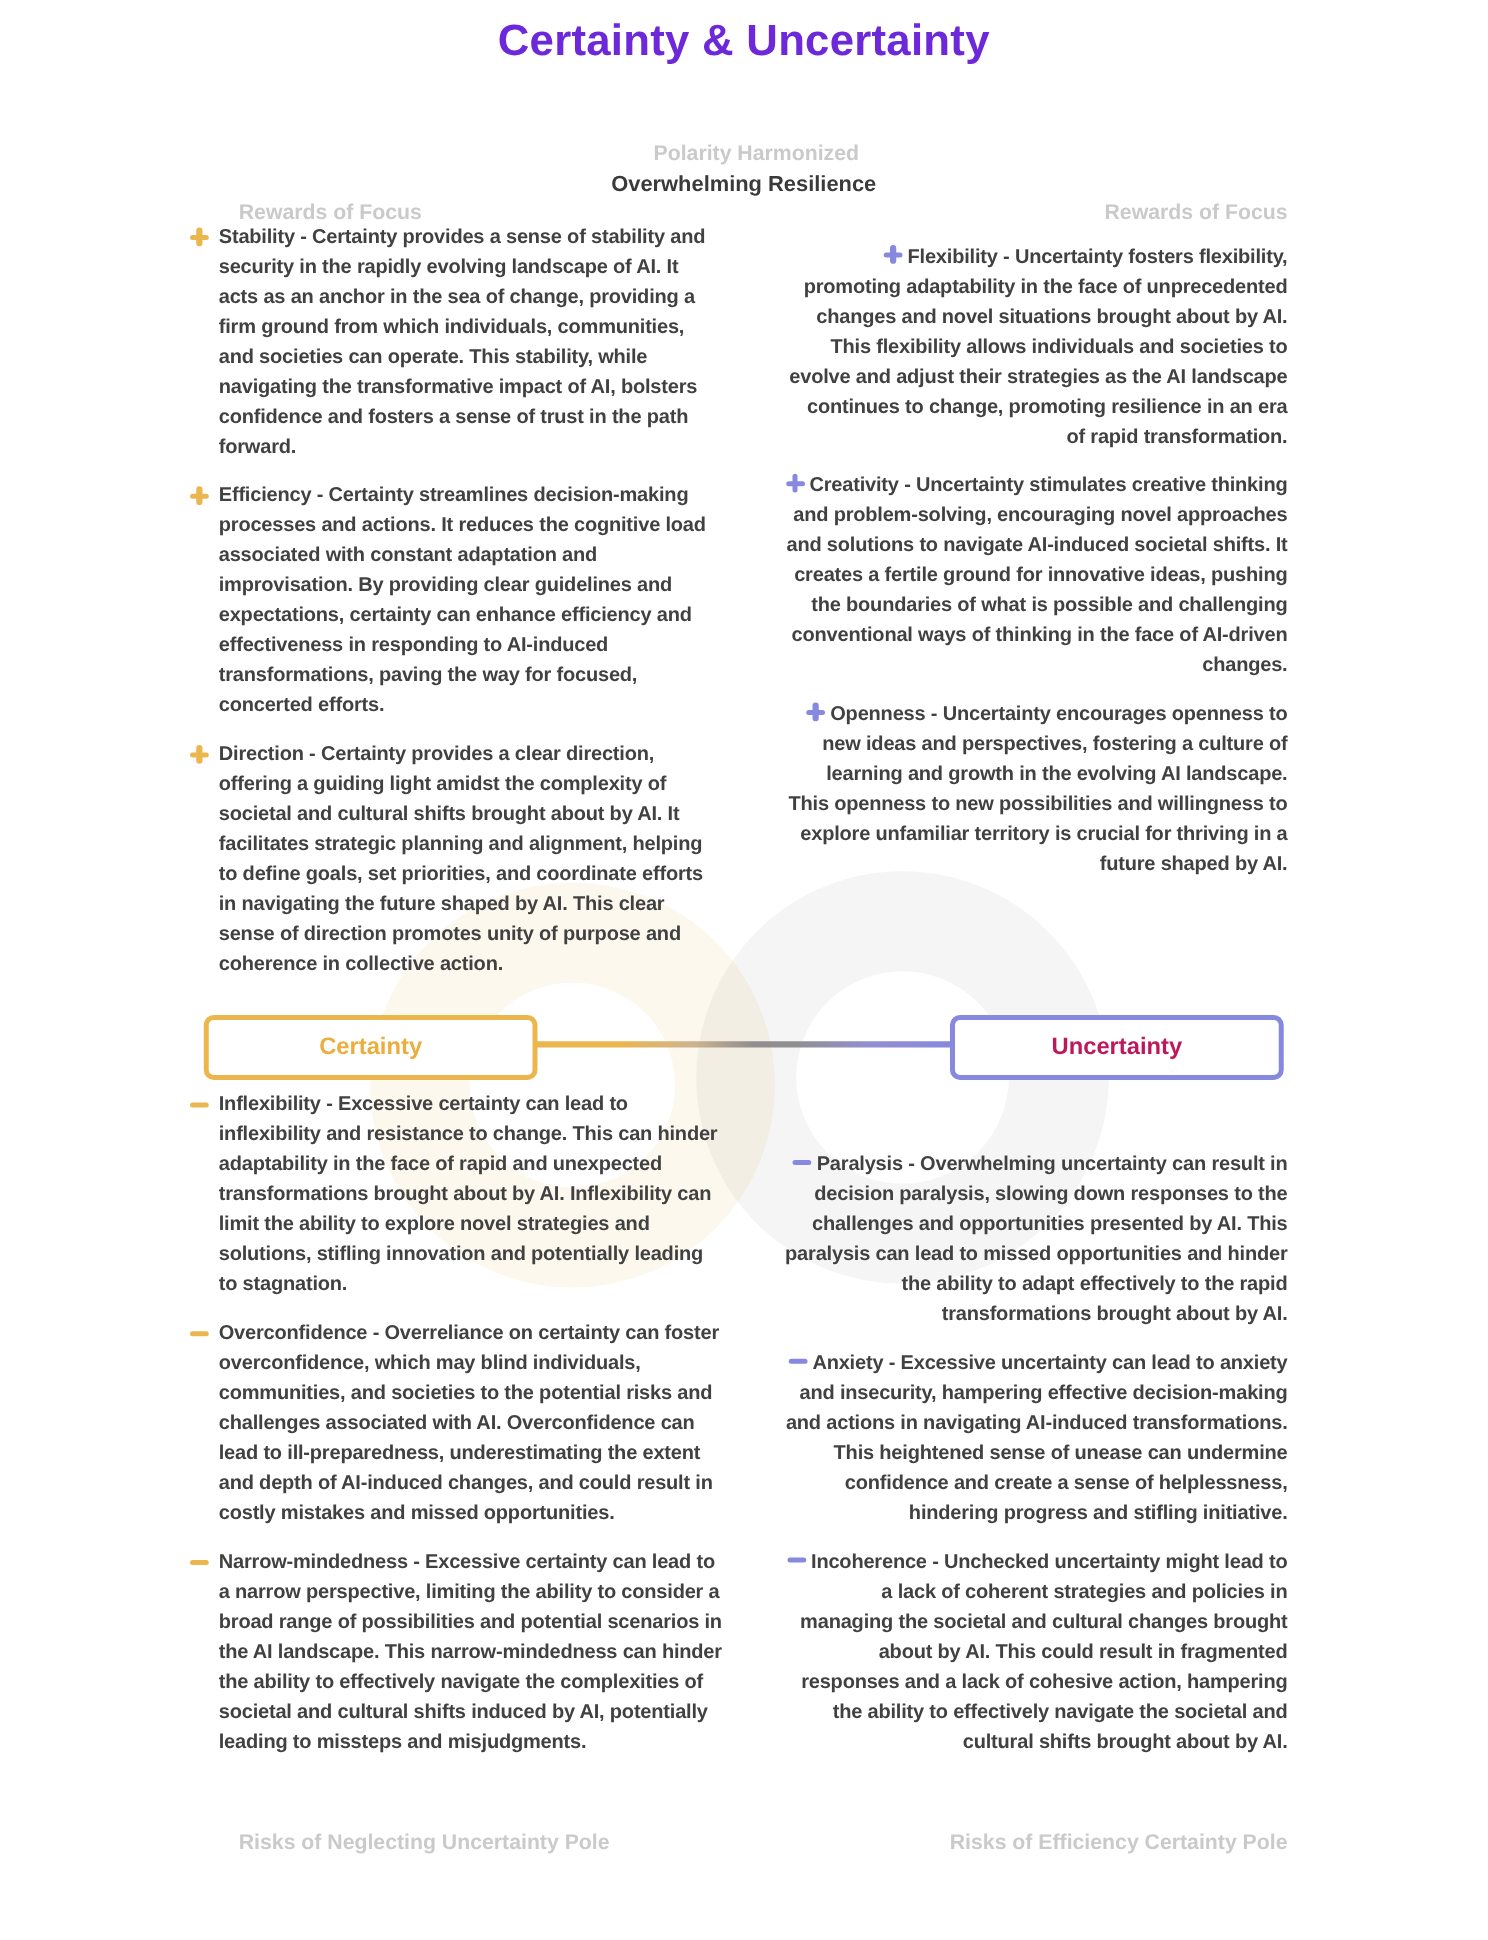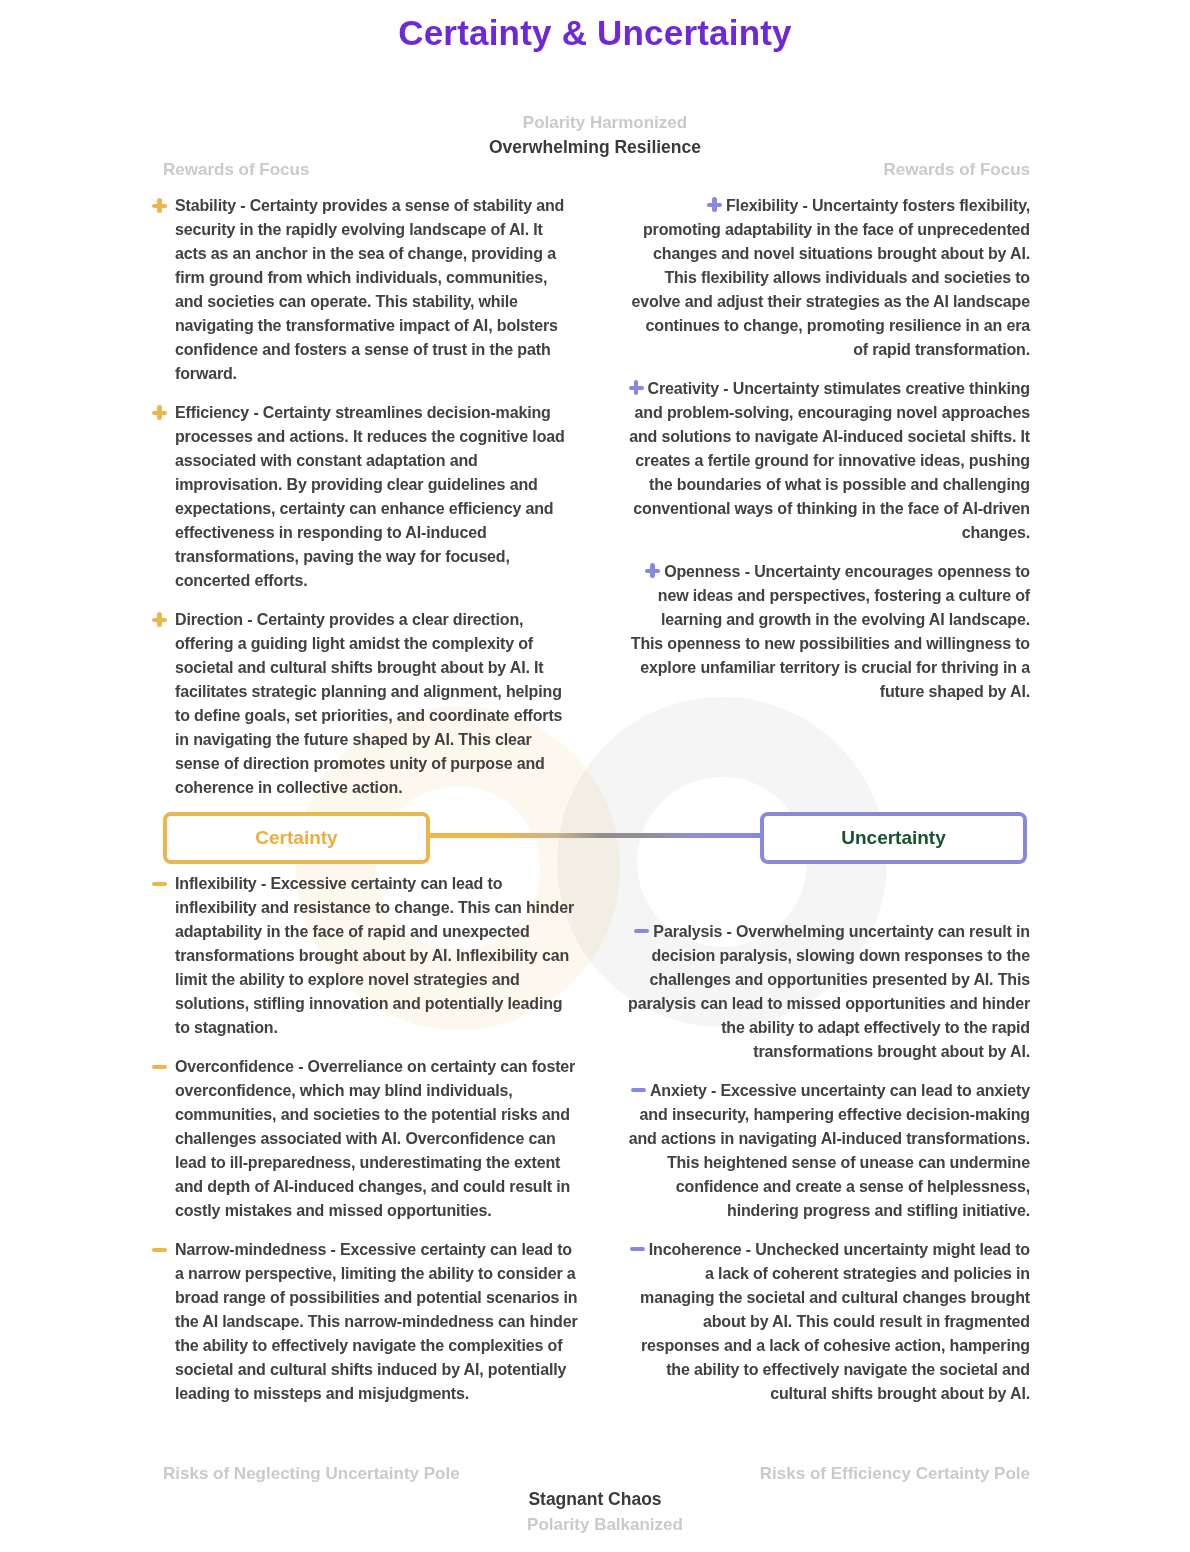--- a/index.html
+++ b/index.html
@@ -15,29 +15,29 @@
   
   .page-title {
     position:absolute; top:13px; left:0; width:100%; text-align:center;
     font-size:35px; font-weight:800; color:#6d28d9; letter-spacing:.2px;
   }
   .center-top { position:absolute; top:110px; left:0; width:100%; text-align:center; }
   .center-bottom { position:absolute; top:1487px; left:0; width:100%; text-align:center; }
   .muted-line { font-size:17px; font-weight:700; color:#cacaca; line-height:25px;padding-left:20px; }
   .dark-line  { font-size:17.5px; font-weight:700; color:#3a3a3a; line-height:25px; }
 
-  .quad-label { position:absolute; font-size:17px; font-weight:700; color:#cacaca; }
+  .quad-label { position:absolute; font-size:17px; font-weight:700; color:#cacaca;margin-left:28px; }
   #ul-header { left:163px; top:160px; }
   #ur-header { right:160px; top:160px; text-align:right; }
   #ll-footer { left:163px; top:1464px; }
   #lr-footer { right:160px; top:1464px; text-align:right; }
 
   
   .list { position:absolute; }
-  #ul-list { left:152px; top:194px;  width:426px; }
+  #ul-list { left:152px; top:178px;  width:426px; }
   #ll-list { left:152px; top:872px;  width:426px; }
   #ur-list { right:160px; top:194px; width:402px; text-align:right; }
   #lr-list { right:160px; top:920px; width:402px; text-align:right; }
 
   .item {
     position:relative; margin-bottom:15px;
     font-size:16px; font-weight:700; color:#414141;
     line-height:24px; letter-spacing:-0.15px;
   }
   .list.left  .item { padding-left:23px; text-align:left; }
@@ -58,21 +58,21 @@
   .uncertainty-color { color:#8689DD; }
 
   
   .pole-box {
     position:absolute; top:812px; width:267px; height:52px; box-sizing:border-box;
     background:#ffffff; border-radius:8px;
     display:flex; align-items:center; justify-content:center;
     font-size:19px; font-weight:700; z-index:2;
   }
   #pole-left  { left:163px; border:4px solid #ECB64E; color:#EBAE3E; }
-  #pole-right { left:760px; border:4px solid #8689DD; color:#14532d; }
+  #pole-right { left:760px; border:4px solid #8689DD; color:#be185d; }
   .connector {
     position:absolute; left:428px; top:833px; width:334px; height:5px; z-index:1;
     background:linear-gradient(90deg,
       #ECB64E 0%, #ECB64E 20%, #cdb390 38%,
       #8f8f8f 52%, #8f8f8f 62%, #928fd0 80%, #8689DD 100%);
   }
 </style>
 </head>
 <body>
 
@@ -117,18 +117,14 @@
 
   <div class="list right" id="lr-list">
     <div class="item"><span class="icon minus uncertainty-color"></span><span>Paralysis - Overwhelming uncertainty can result in decision paralysis, slowing down responses to the challenges and opportunities presented by AI. This paralysis can lead to missed opportunities and hinder the ability to adapt effectively to the rapid transformations brought about by AI.</span></div>
     <div class="item"><span class="icon minus uncertainty-color"></span><span>Anxiety - Excessive uncertainty can lead to anxiety and insecurity, hampering effective decision-making and actions in navigating AI-induced transformations. This heightened sense of unease can undermine confidence and create a sense of helplessness, hindering progress and stifling initiative.</span></div>
     <div class="item"><span class="icon minus uncertainty-color"></span><span>Incoherence - Unchecked uncertainty might lead to a lack of coherent strategies and policies in managing the societal and cultural changes brought about by AI. This could result in fragmented responses and a lack of cohesive action, hampering the ability to effectively navigate the societal and cultural shifts brought about by AI.</span></div>
   </div>
 
   <div class="quad-label" id="ll-footer">Risks of Neglecting Uncertainty Pole</div>
   <div class="quad-label" id="lr-footer">Risks of Efficiency Certainty Pole</div>
 
-  <div class="center-bottom">
-    <div class="dark-line">Stagnant Chaos</div>
-    <div class="muted-line">Polarity Balkanized</div>
-  </div>
 
 </div>
 
 </body></html>

